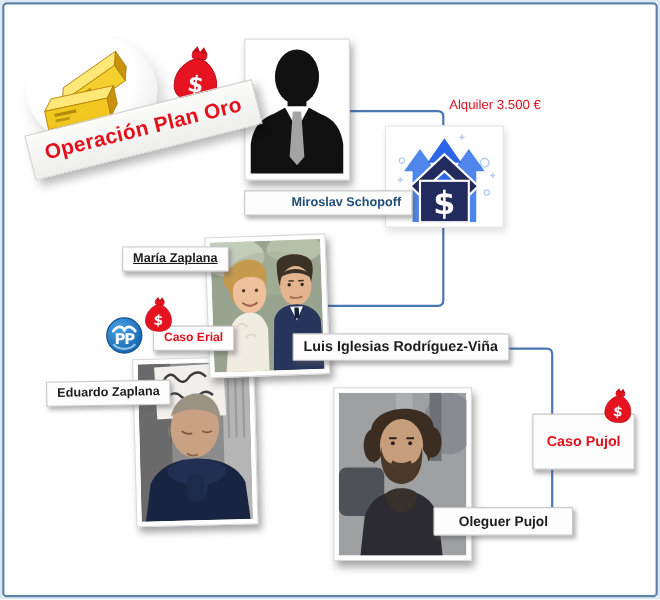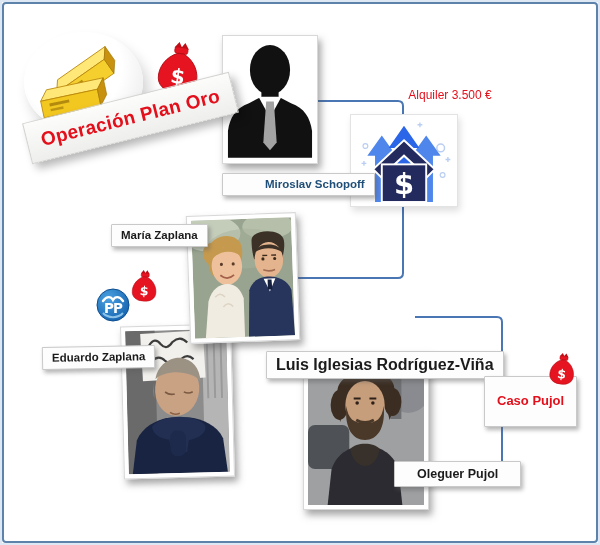--- a/index.html
+++ b/index.html
@@ -53,25 +53,25 @@
   .photo.silhouette{left:222px;top:35px;width:96px;height:129px;z-index:3;}
   .tag.miroslav{left:222px;top:173px;}
   .rent-note{position:absolute;left:404px;top:88px;width:92px;text-align:center;
     font-weight:normal;font-size:12px;color:#e3101c;z-index:2;}
   .house-box{
     position:absolute;left:350px;top:114px;width:108px;height:93px;background:#fff;
     border:1px solid #e3e3e3;box-shadow:2px 4px 7px rgba(0,0,0,.13);z-index:2;padding:4px;
   }
   .house-box svg{display:block;width:100%;height:100%;}
 
-  .tag.maria{left:111px;top:224px;}
+  .tag.maria{left:111px;top:224px;text-decoration:underline;}
   .photo.couple{left:188px;top:214px;width:110px;height:128px;transform:rotate(-2deg);z-index:3;}
   .pp-logo{left:96px;top:288px;width:34px;height:34px;z-index:4;}
   .tag.erial-tag{left:139px;top:296px;font-size:11px;}
-  .tag.luis{left:266px;top:303px;font-size:16px;margin-top:48px;}
+  .tag.luis{left:266px;top:303px;font-size:13px;}
   .tag.eduardo{left:42px;top:346px;transform:rotate(-1deg);}
   .photo.eduardo-photo{left:122px;top:325px;width:111px;height:153px;transform:rotate(-1.5deg);z-index:2;}
   .photo.oleguer-photo{left:303px;top:352px;width:126px;height:158px;}
   .tag.oleguer{left:394px;top:461px;font-size:12.5px;padding:5px 22px;}
   .tag.pujol-tag{left:484px;top:376px;font-size:13px;padding:17px 12px;}
 </style>
 </head>
 <body>
 
 <div class="canvas">
@@ -196,20 +196,23 @@
       <path d="M7,13 C11,7.5 15,8.5 17,12 C19,8.5 23,7.5 27,13" stroke="#ffffff" stroke-width="2.4" fill="none" stroke-linecap="round"></path>
       <text x="17" y="25" text-anchor="middle" font-size="13.5" font-weight="bold" fill="#ffffff" letter-spacing="-1" font-family="DejaVu Sans, sans-serif">PP</text>
       <path d="M7,25 C12,30.5 22,30.5 27,25" stroke="#9fd0f0" stroke-width="2" fill="none" opacity=".85"></path>
     </svg>
   </div>
   <div class="bag erial">
     <svg viewBox="0 0 30 36">
         <use href="#moneybag-sym"></use>
       </svg>
   </div>
+  <div class="tag red erial-tag">
+    <span>Caso Erial</span>
+  </div>
 
   <div class="tag luis">
     <span>Luis Iglesias Rodríguez-Viña</span>
   </div>
 
   <div class="tag eduardo">
     <span>Eduardo Zaplana</span>
   </div>
   <div class="photo eduardo-photo">
     <svg viewBox="0 0 103 145" preserveAspectRatio="none">

